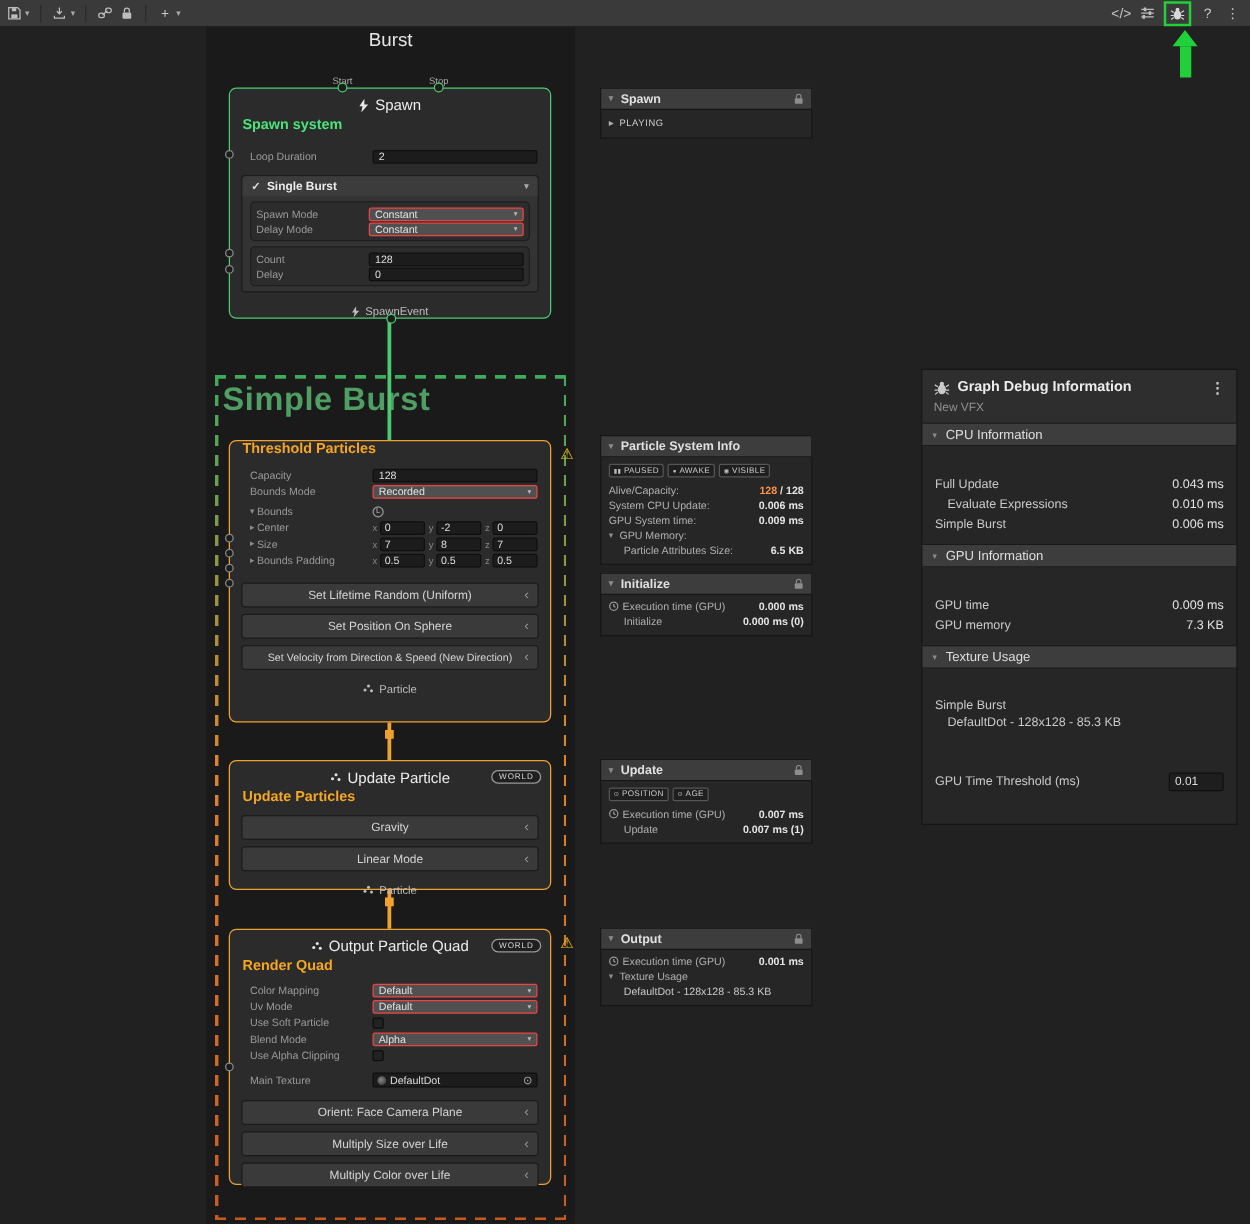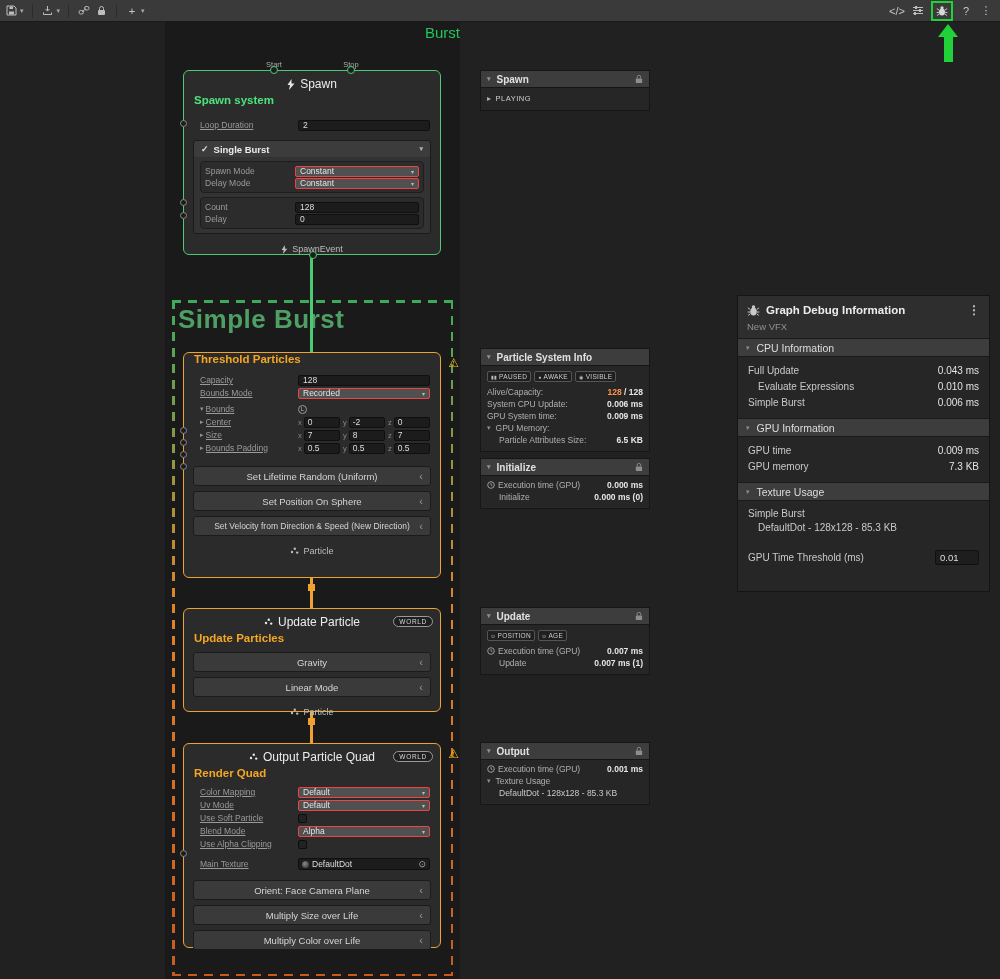--- a/index.html
+++ b/index.html
@@ -14,22 +14,22 @@
             height:18px; min-width:14px; display:flex; align-items:center; justify-content:center;
             font-family:"Liberation Sans", sans-serif; cursor:default; }
   .tb-caret { color:#aaa; font-size:7px; margin-left:-1px; }
   .tb-sep { width:1px; height:14px; background:#2b2b2b; margin:0 5px; }
   .tb-right { margin-left:auto; display:flex; align-items:center; gap:6px; padding-right:3px; }
   .bug-hl { border:2px solid #20d139; padding:0 2px; display:flex; align-items:center; height:20px; }
 
   
   .canvas { position:relative; width:1000px; height:957px; background:#212121; }
   .band { position:absolute; left:165px; top:0; width:295px; height:957px; background:#1a1a1a; }
-  .graph-title { position:absolute; left:165px; top:2px; width:295px; text-align:right;
-                 color:#22c55e; font-size:15px; }
+  .graph-title { position:absolute; left:165px; top:2px; width:295px; text-align:center;
+                 color:#e5e5e5; font-size:15px; }
 
   
   .annot-arrow { position:absolute; left:938px; top:2px; width:20px; }
   .arrow-head { width:0; height:0; border-left:10px solid transparent; border-right:10px solid transparent;
                 border-bottom:13px solid #20d139; margin:0 auto; }
   .arrow-shaft { width:9px; height:25px; background:#20d139; margin:0 auto; }
 
   
   .sys-rect { position:absolute; left:172px; top:278px; width:281px; height:676px; pointer-events:none; }
   .sys-top { position:absolute; top:0; left:0; right:0; height:2.5px;
@@ -58,21 +58,21 @@
                padding:6px 6px 3px; color:#ececec; font-size:12px; }
   .world-badge { position:absolute; right:7px; top:7px; font-size:6.5px; letter-spacing:.7px;
                  color:#d8d8d8; border:1px solid #9a9a9a; border-radius:7px; padding:1px 5px;
                  background:#1f1f1f; }
   .warn { position:absolute; right:-19px; top:3px; color:#f5c518; font-size:12px; }
   .ctx-label { font-size:11.5px; font-weight:700; padding:0 10px 5px; }
   .green-text { color:#4de37c; } .orange-text { color:#f5a623; }
 
   .prow { display:flex; align-items:center; height:12px; margin:1px 10px 1px 16px;
           font-size:8.5px; color:#9a9a9a; }
-  .prow .plabel { flex:1; white-space:nowrap; overflow:hidden;text-decoration:underline; }
+  .prow .plabel { flex:1; white-space:nowrap; overflow:hidden; }
   .tinput { width:132px; height:11px; background:#1c1c1c; border:1px solid #0f0f0f; border-radius:2px;
             color:#dedede; font-size:8.5px; padding:0 4px; display:flex; align-items:center; }
   .tdrop { width:132px; height:11px; background:#505050; border:1px solid #ef4444; border-radius:2px;
            color:#e2e2e2; font-size:8.5px; padding:0 4px; display:flex; align-items:center;
            justify-content:space-between; }
   .tdrop .dd-caret { color:#bbb; font-size:6px; }
   .cbox { width:9px; height:9px; background:#222; border:1px solid #0d0d0d; border-radius:2px; }
   .vec3 { display:flex; width:132px; gap:3px; }
   .vcell { flex:1; display:flex; align-items:center; gap:2px; }
   .vcell .axis { color:#888; font-size:7.5px; }
@@ -136,21 +136,21 @@
 
   
   .gdp { position:absolute; left:737px; top:273px; width:253px; background:#262626;
          border:1px solid #151515; }
   .gdp-head { background:#2e2e2e; padding:7px 9px 6px; }
   .gdp-title-row { display:flex; align-items:center; gap:6px; color:#ececec; font-size:11.5px; font-weight:700; }
   .gdp-title-row .kebab { margin-left:auto; color:#ccc; font-size:12px; }
   .gdp-sub { margin-top:4px; color:#909090; font-size:9.5px; }
   .gdp-sec-h { height:19px; background:#3d3d3d; border-top:1px solid #1a1a1a; border-bottom:1px solid #1a1a1a;
                display:flex; align-items:center; gap:5px; padding:0 8px; color:#dedede; font-size:10.5px; }
-  .gdp-body { padding:5px 0 8px; }
+  .gdp-body { padding:22px 0 8px; }
   .gdp-row { display:flex; align-items:center; height:16px; padding:0 10px; color:#c9c9c9; font-size:10px; }
   .gdp-row .val { margin-left:auto; color:#e3e3e3; }
   .gdp-row.indent { padding-left:20px; }
   .hm-input { width:44px; height:15px; background:#1e1e1e; border:1px solid #101010; border-radius:2px;
               color:#dedede; font-size:9.5px; display:flex; align-items:center; padding:0 4px; margin-left:auto; }
 </style>
 </head>
 <body>
 
 <div class="toolbar">

